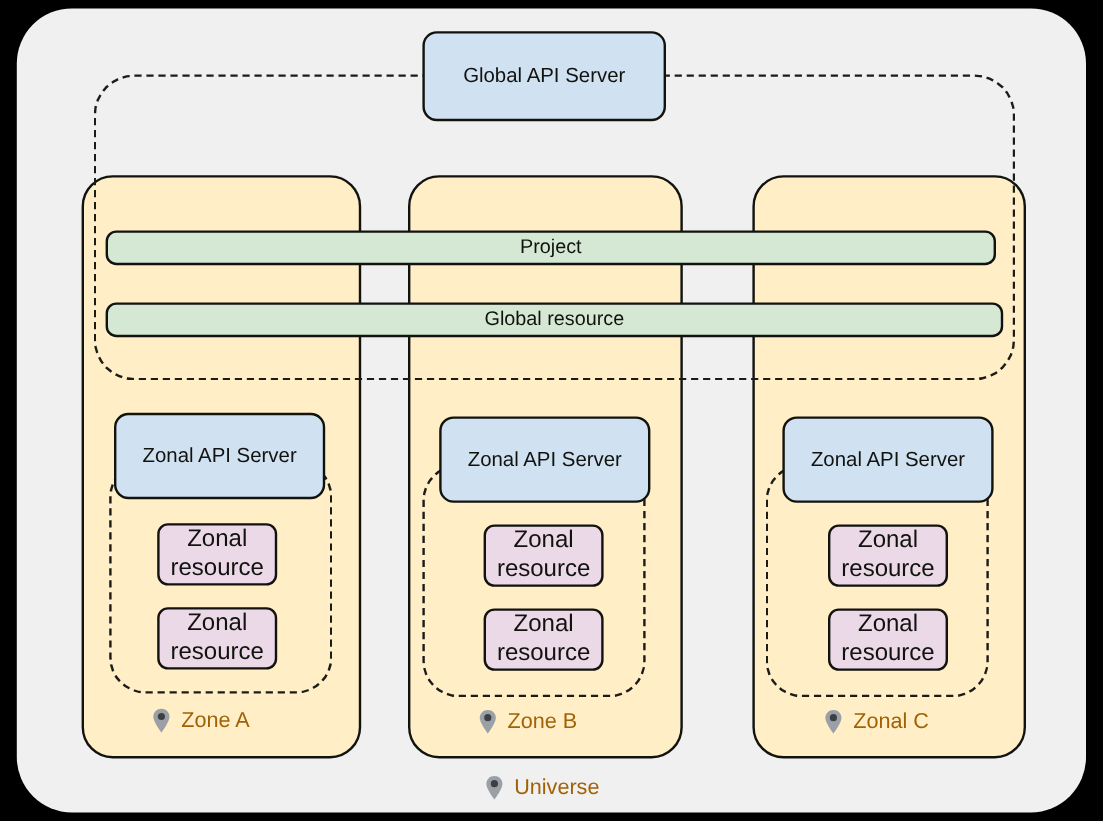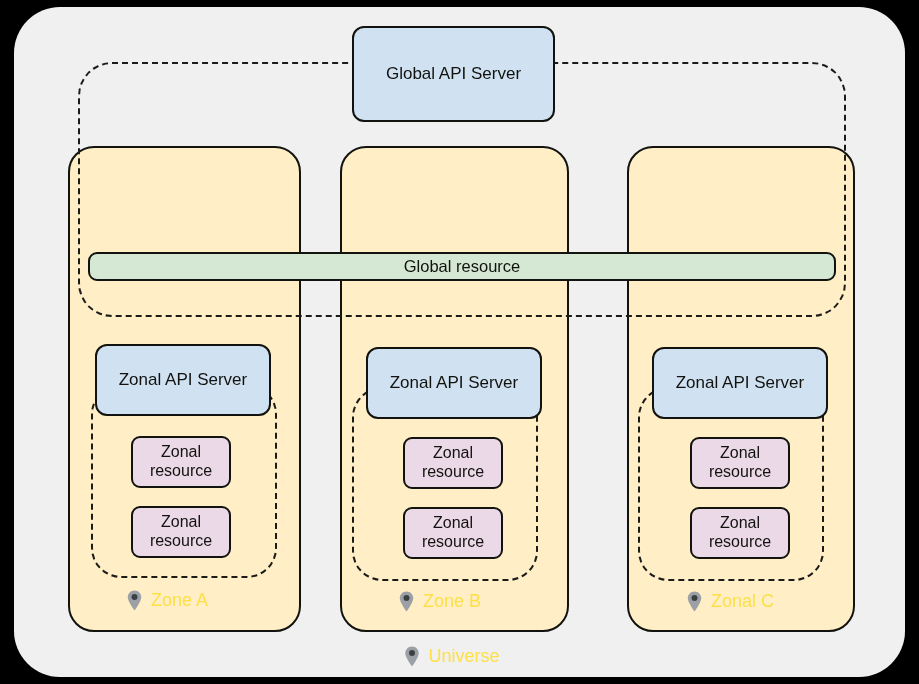--- a/index.html
+++ b/index.html
@@ -79,31 +79,31 @@
     font-size: 17px;
   }
   .node-bar {
     background: #d5e8d4;
     border-radius: 9px;
     font-size: 16.5px;
   }
   .node-res {
     background: #ecd9e8;
     border-radius: 9px;
-    font-size: 16px;
+    font-size: 20px;
   }
 
   
   .pin-label {
     position: absolute;
     display: flex;
     align-items: center;
     gap: 9px;
     font-size: 18px;
-    color: #fde047;
+    color: #a16207;
     white-space: nowrap;
   }
   .pin-label.centered {
     transform: translateX(-50%);
   }
   .pin-icon {
     width: 15px;
     height: 21px;
     flex: 0 0 auto;
     display: block;
@@ -121,24 +121,27 @@
 <div id="stage">
 
   <div class="universe-panel"></div>
 
   <div class="zone-col" style="left:68px; top:146px; width:233px; height:486px;"></div>
   <div class="zone-col" style="left:340px; top:146px; width:229px; height:486px;"></div>
   <div class="zone-col" style="left:627px; top:146px; width:228px; height:486px;"></div>
 
   <div class="global-region z-dash"></div>
 
-  <div class="node node-api z-api" style="left:352px; top:26px; width:203px; height:96px;">
+  <div class="node node-api z-api" style="left:352px; top:26px; width:203px; height:75px;">
     <span>Global API Server</span>
   </div>
 
+  <div class="node node-bar z-bars" style="left:88px; top:192px; width:742px; height:29px;">
+    <span>Project</span>
+  </div>
 
   <div class="node node-bar z-bars" style="left:88px; top:252px; width:748px; height:29px;">
     <span>Global resource</span>
   </div>
 
   <div class="zone-region z-dash" style="left:91px; top:384px; width:186px; height:194px;"></div>
 
   <div class="node node-api z-api" style="left:95px; top:344px; width:176px; height:72px;">
     <span>Zonal API Server</span>
   </div>

